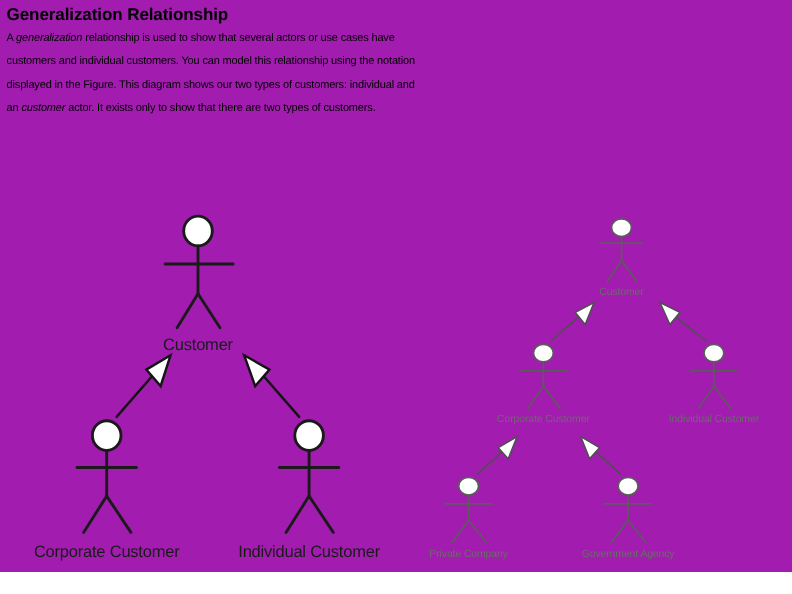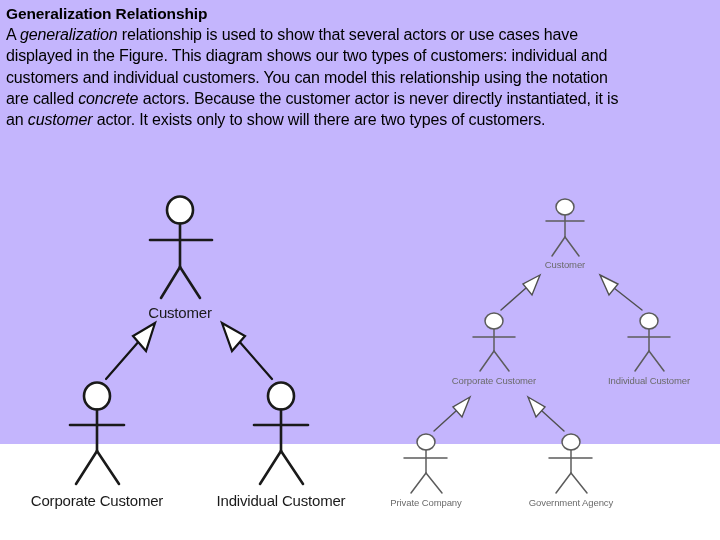--- a/index.html
+++ b/index.html
@@ -12,41 +12,41 @@
     width: 720px;
     height: 540px;
     overflow: hidden;
     font-family: "Liberation Sans", sans-serif;
     color: #000000;
     position: relative;
   }
   #page {
     position: relative;
     width: 720px;
-    height: 444px;
-    background: #c4b5fd;
+    height: 520px;
+    background: #a21caf;
   }
 
   
   .text-block {
     position: absolute;
     left: 6px;
     top: 4px;
     width: 712px;
   }
   .heading {
     font-size: 15.5px;
     font-weight: bold;
     line-height: 20px;
     letter-spacing: -0.1px;
     margin: 0 0 0 0;
     white-space: nowrap;
   }
   .body-line {
-    font-size: 16px;
+    font-size: 10px;
     line-height: 21.3px;
     letter-spacing: -0.15px;
     white-space: nowrap;
   }
   .body-line i {
     font-style: italic;
   }
 
   
   .diagram {
@@ -124,24 +124,23 @@
 </style>
 </head>
 <body>
 
 <div id="page">
 
   <div class="text-block">
     <div class="heading">Generalization Relationship</div>
     <div id="body-lines">
         <div class="body-line"><span>A </span><i>generalization</i><span> relationship is used to show that several actors or use cases have</span></div>
+        <div class="body-line"><span>customers and individual customers. You can model this relationship using the notation</span></div>
         <div class="body-line"><span>displayed in the Figure. This diagram shows our two types of customers: individual and</span></div>
-        <div class="body-line"><span>customers and individual customers. You can model this relationship using the notation</span></div>
-        <div class="body-line"><span>are called </span><i>concrete</i><span> actors. Because the customer actor is never directly instantiated, it is</span></div>
-        <div class="body-line"><span>an </span><i>customer</i><span> actor. It exists only to show will there are two types of customers.</span></div>
+        <div class="body-line"><span>an </span><i>customer</i><span> actor. It exists only to show that there are two types of customers.</span></div>
       </div>
   </div>
 
   <div class="diagram" id="diagram-left">
     <svg width="372" height="352" viewBox="0 0 372 352">
 
       <g>
         <ellipse class="fig-head" cx="180" cy="22" rx="13" ry="13.5"></ellipse>
         <line class="fig-line" x1="180" y1="35.5" x2="180" y2="79"></line>
         <line class="fig-line" x1="150" y1="52" x2="212" y2="52"></line>

